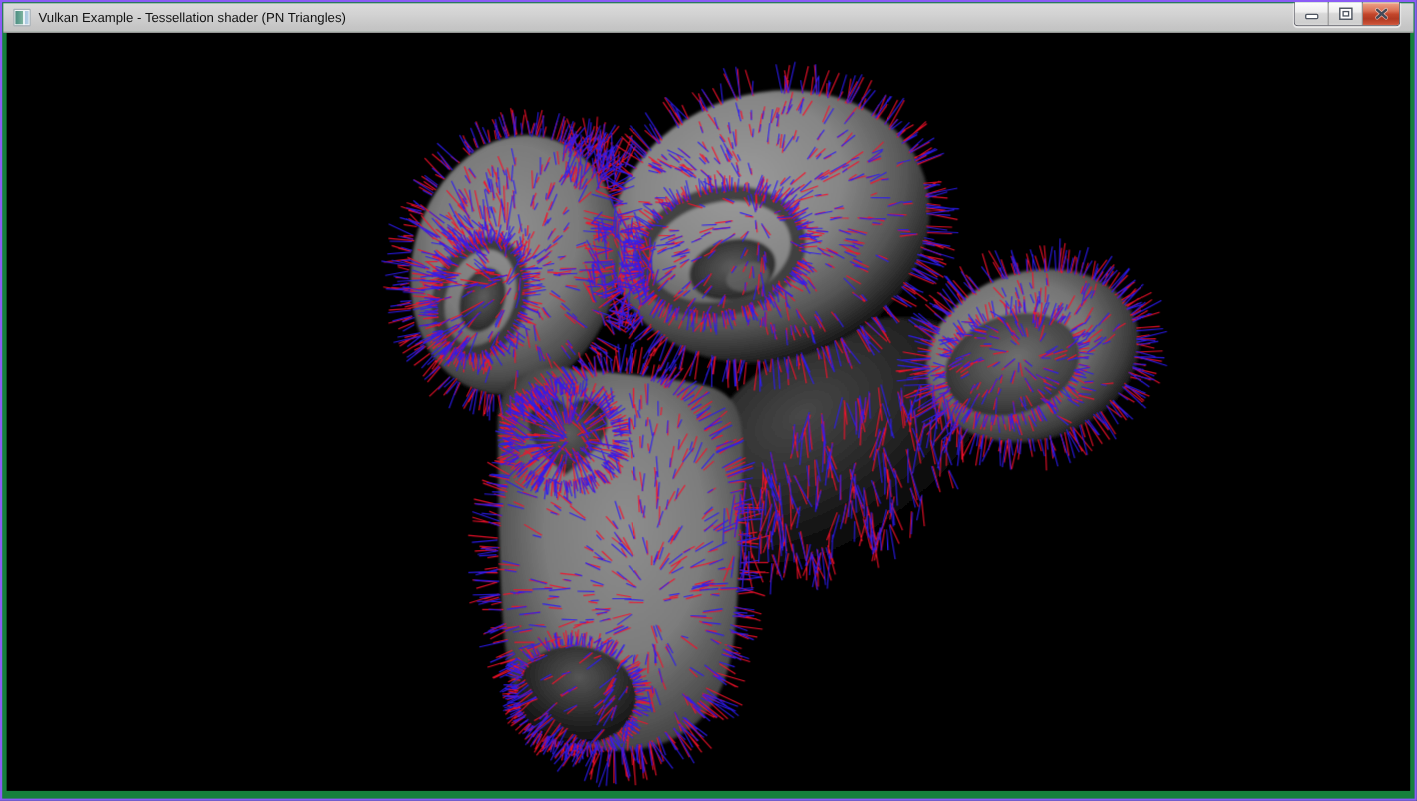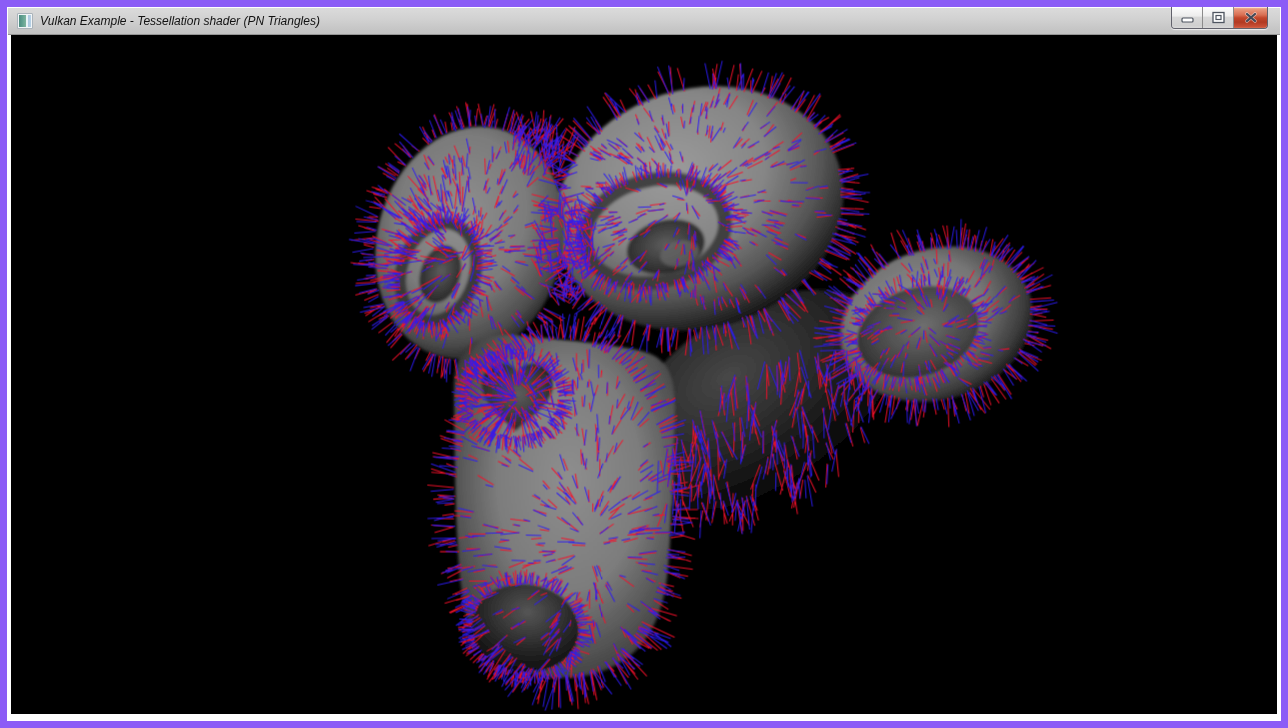--- a/index.html
+++ b/index.html
@@ -2,22 +2,22 @@
 <html><head>
 <meta charset="utf-8">
 <style>
   html,body{margin:0;padding:0;}
   body{
     width:1288px;height:728px;overflow:hidden;background:#000;
     font-family:"Liberation Sans",sans-serif;
     -webkit-user-select:none;user-select:none;cursor:default;
   }
   .window{
-    position:absolute;inset:0;background:#ffffff;
-    border:7px solid #8b5cf6;box-sizing:border-box;font-style:italic;
+    position:absolute;inset:0;background:#15803d;
+    border:2px solid #8b5cf6;box-sizing:border-box;
   }
   
   .titlebar{
     position:absolute;left:1px;top:1px;right:1px;height:27px;
     background:linear-gradient(180deg,#dbdbdb 0%,#d2d2d2 40%,#c6c6c6 80%,#c2c2c2 100%);
     border-bottom:1px solid #949494;
     display:flex;align-items:center;padding-left:9px;box-sizing:border-box;
   }
   .app-icon{
     width:16px;height:16px;flex:0 0 auto;

